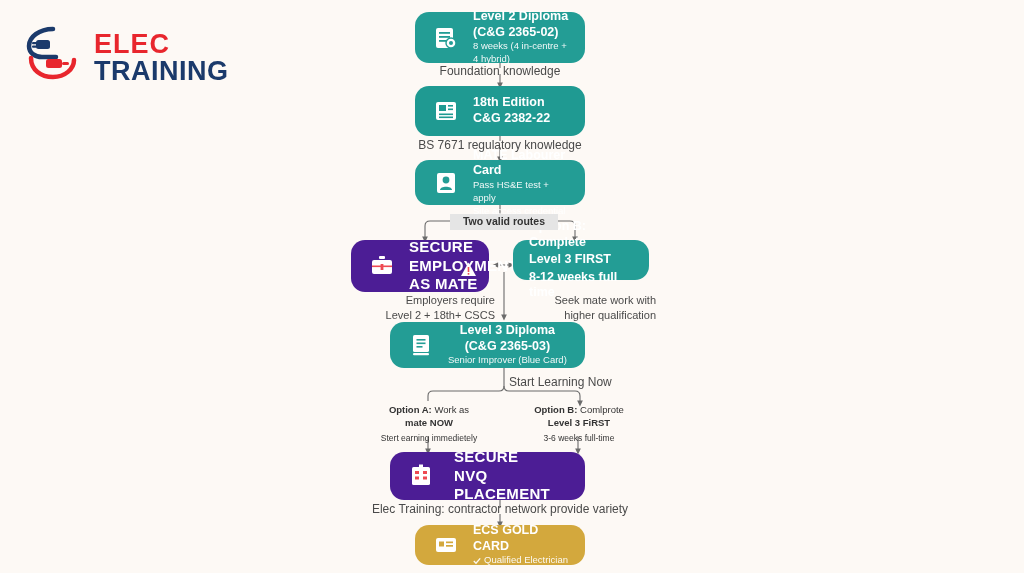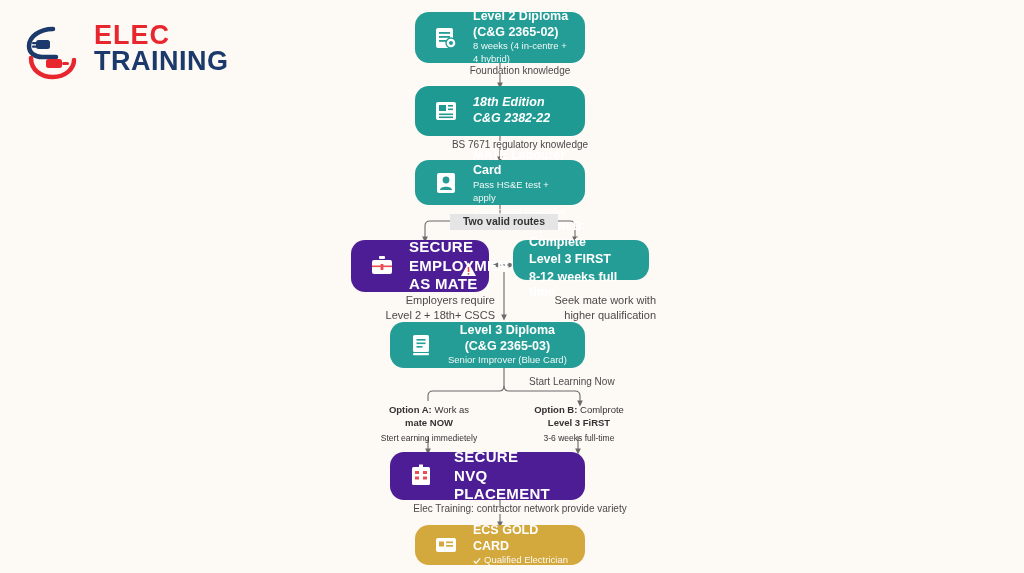--- a/index.html
+++ b/index.html
@@ -6,21 +6,21 @@
   body{
     width:1024px;height:573px;overflow:hidden;
     background:#fdf9f5;
     font-family:"Liberation Sans",sans-serif;
     color:#3a3a3a;
     position:relative;
   }
   #canvas{position:relative;width:1024px;height:573px;}
 
   
-  #logo{position:absolute;left:22px;top:22px;display:flex;align-items:flex-start;gap:10px;}
+  #logo{position:absolute;left:22px;top:22px;display:flex;align-items:flex-end;gap:10px;}
   #logo .mark{width:62px;height:62px;position:relative;flex:none;}
   #logo .words{display:flex;flex-direction:column;line-height:0.98;}
   #logo .w1{font-size:27px;font-weight:bold;color:#e8262d;letter-spacing:1px;}
   #logo .w2{font-size:27px;font-weight:bold;color:#1b3a6b;letter-spacing:0.5px;}
 
   
   .node{
     position:absolute;border-radius:14px;
     display:flex;align-items:center;gap:12px;
     padding:10px 16px;box-sizing:border-box;
@@ -31,21 +31,21 @@
   .node .t1{font-size:12.5px;font-weight:bold;line-height:1.25;}
   .node .t2{font-size:12.5px;font-weight:bold;line-height:1.25;}
   .node .t3{font-size:9.5px;line-height:1.35;opacity:.93;font-weight:normal;}
   .teal{background:#239d95;}
   .teal2{background:#1f9a92;}
   .red{background:#4c1d95;}
   .gold{background:#d3a83d;}
   .node.big .t1{font-size:15px;font-weight:bold;letter-spacing:.3px;}
 
   
-  .clabel{position:absolute;font-size:10px;color:#4a4a4a;text-align:center;line-height:1.3;white-space:nowrap;padding-left:20px;}
+  .clabel{position:absolute;font-size:12px;color:#4a4a4a;text-align:center;line-height:1.3;white-space:nowrap;}
   .clabel.two{font-size:10.5px;font-weight:bold;color:#333;}
   .sub{position:absolute;font-size:11px;color:#4a4a4a;text-align:right;line-height:1.35;}
   .opt{position:absolute;font-size:9.5px;color:#333;text-align:center;line-height:1.35;}
   .opt b{font-weight:bold;}
 
   svg.wires{position:absolute;left:0;top:0;width:1024px;height:573px;pointer-events:none;}
 </style>
 </head>
 <body>
 
@@ -119,21 +119,21 @@
         <circle cx="18" cy="18" r="2" fill="#239d95"></circle>
       </svg>
     </span>
     <span class="txt">
       <span class="t1">Level 2 Diploma</span>
       <span class="t2">(C&amp;G 2365-02)</span>
       <span class="t3">8 weeks (4 in-centre + 4 hybrid)</span>
     </span>
   </div>
 
-  <div class="node teal2" style="left:415px;top:86px;width:170px;height:50px;font-style:italic;">
+  <div class="node teal2" style="left:415px;top:86px;width:170px;height:50px;">
     <span class="ico">
       <svg width="26" height="26" viewBox="0 0 26 26">
         <rect x="3" y="4" width="20" height="18" rx="2" fill="#fff"></rect>
         <rect x="6" y="7" width="7" height="6" fill="#1f9a92"></rect>
         <rect x="15" y="7" width="5" height="1.6" fill="#1f9a92"></rect>
         <rect x="15" y="10.5" width="5" height="1.6" fill="#1f9a92"></rect>
         <rect x="6" y="15.5" width="14" height="1.6" fill="#1f9a92"></rect>
         <rect x="6" y="18.5" width="14" height="1.6" fill="#1f9a92"></rect>
       </svg>
     </span>

